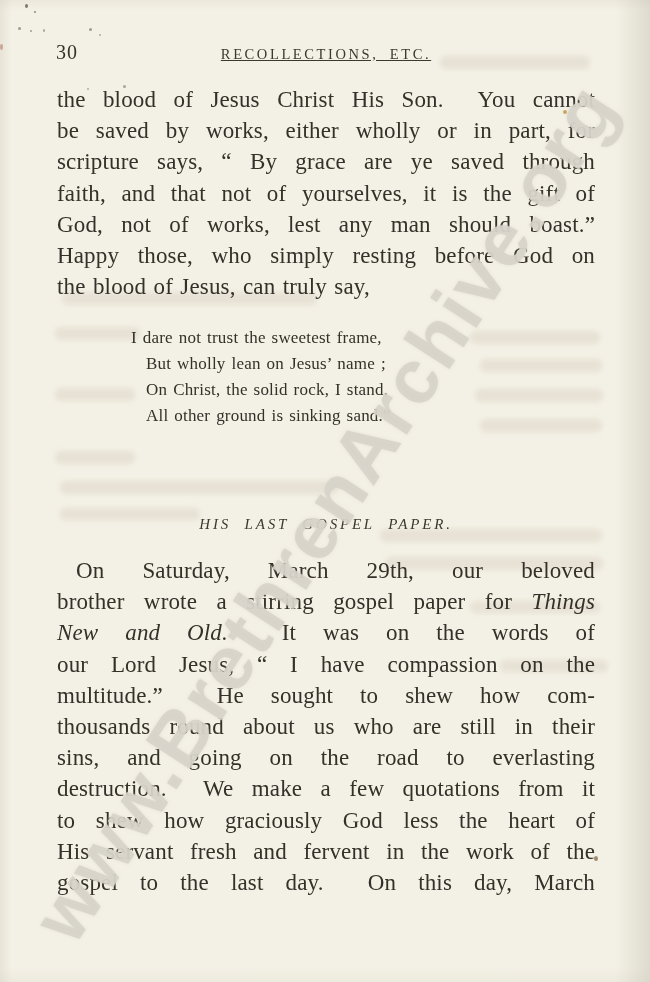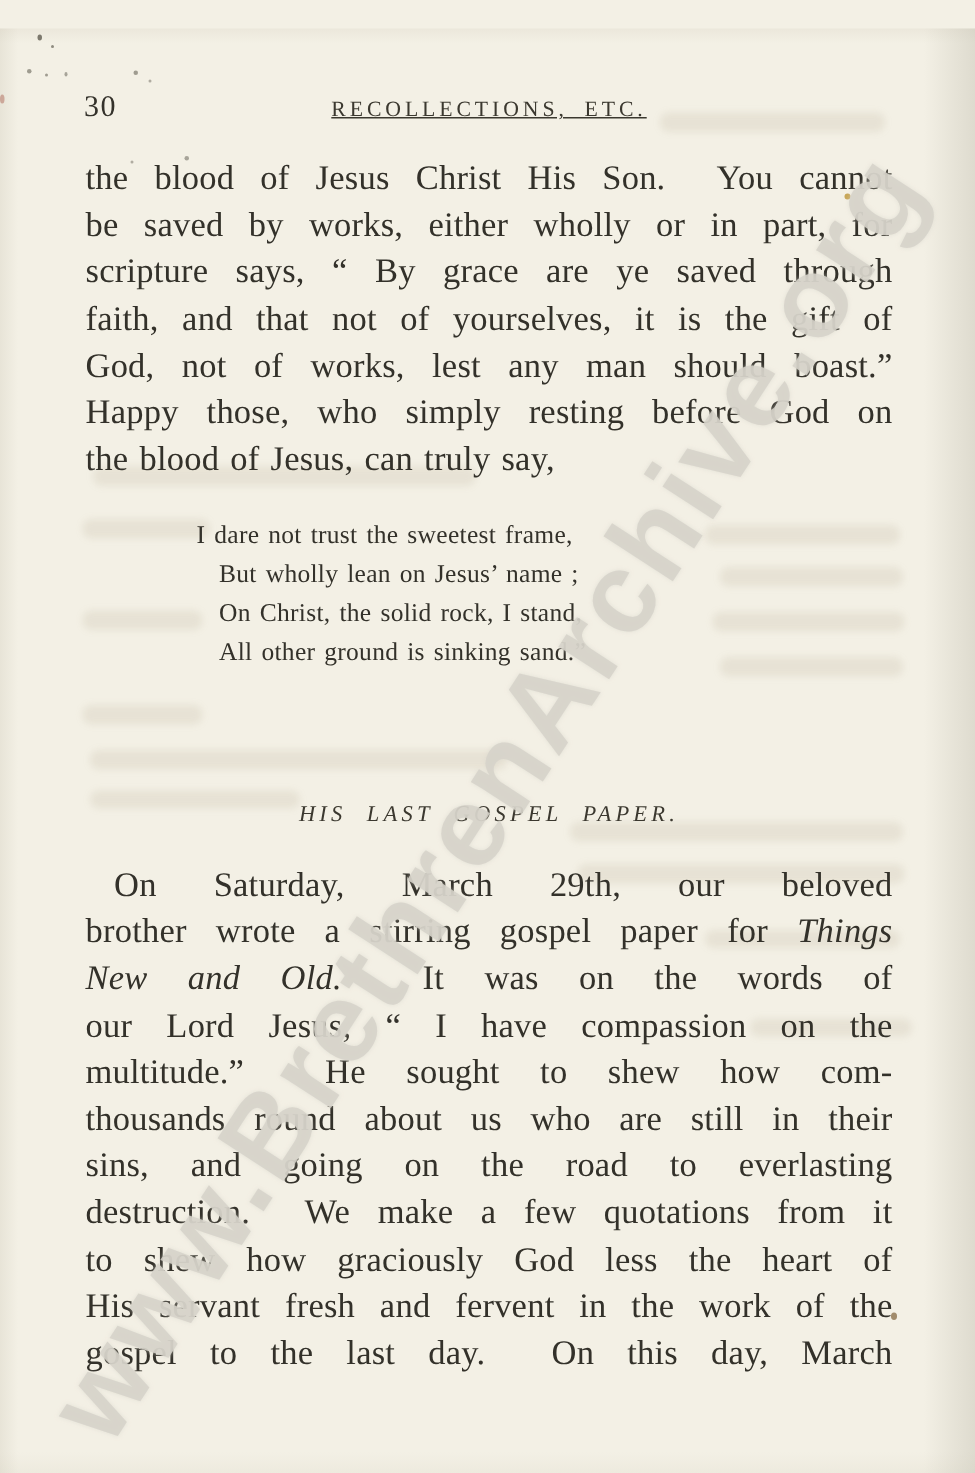--- a/index.html
+++ b/index.html
@@ -9,21 +9,20 @@
     background:#f3f0e5;
   }
   .page{
     position:absolute;inset:0;
     background:
       linear-gradient(90deg, rgba(205,200,184,.30) 0, rgba(205,200,184,0) 12px),
       linear-gradient(270deg, rgba(196,193,179,.45) 0, rgba(196,193,179,0) 34px),
       linear-gradient(180deg, rgba(215,210,194,.28) 0, rgba(215,210,194,0) 10px),
       linear-gradient(0deg, rgba(215,210,194,.20) 0, rgba(215,210,194,0) 14px),
       #f3f0e5;
-    margin-top: 19px;
   }
   
   .pageno{
     position:absolute;left:56px;top:41px;
     font-size:20px;line-height:22px;letter-spacing:1px;color:#34322b;
     font-variant-numeric:oldstyle-nums;
     z-index:2;
   }
   .runhead{
     position:absolute;left:57px;top:46px;width:538px;text-align:center;

